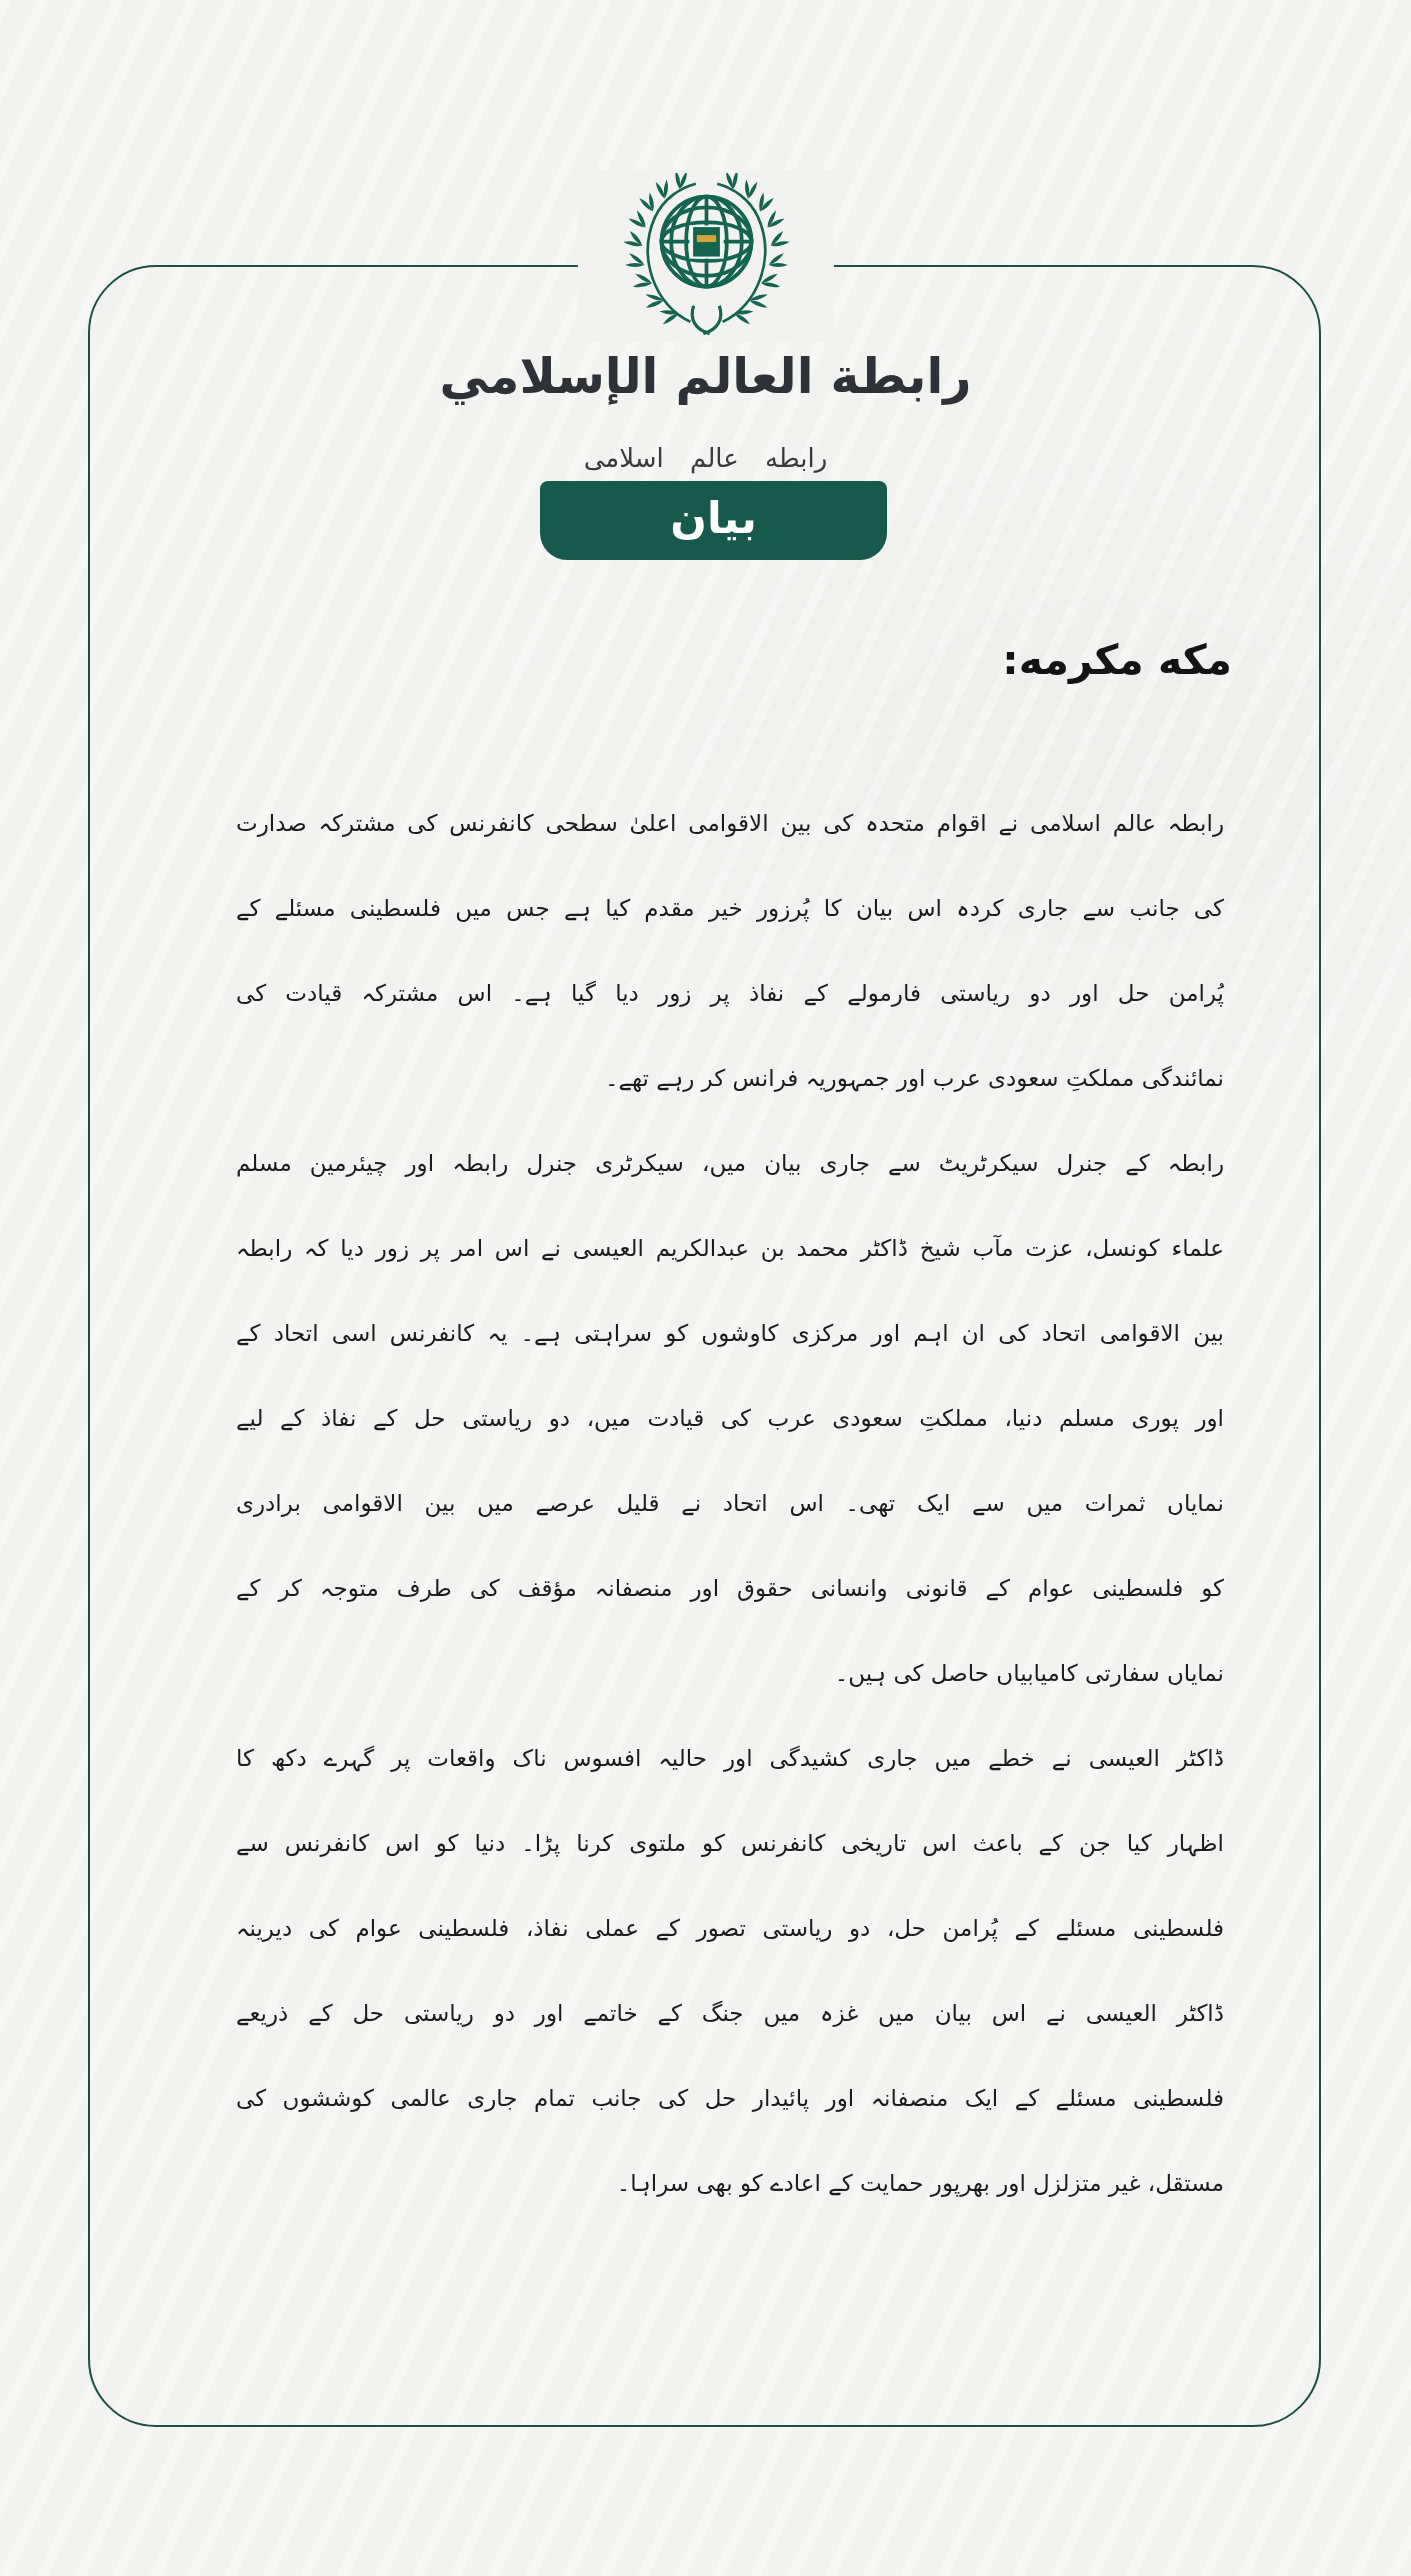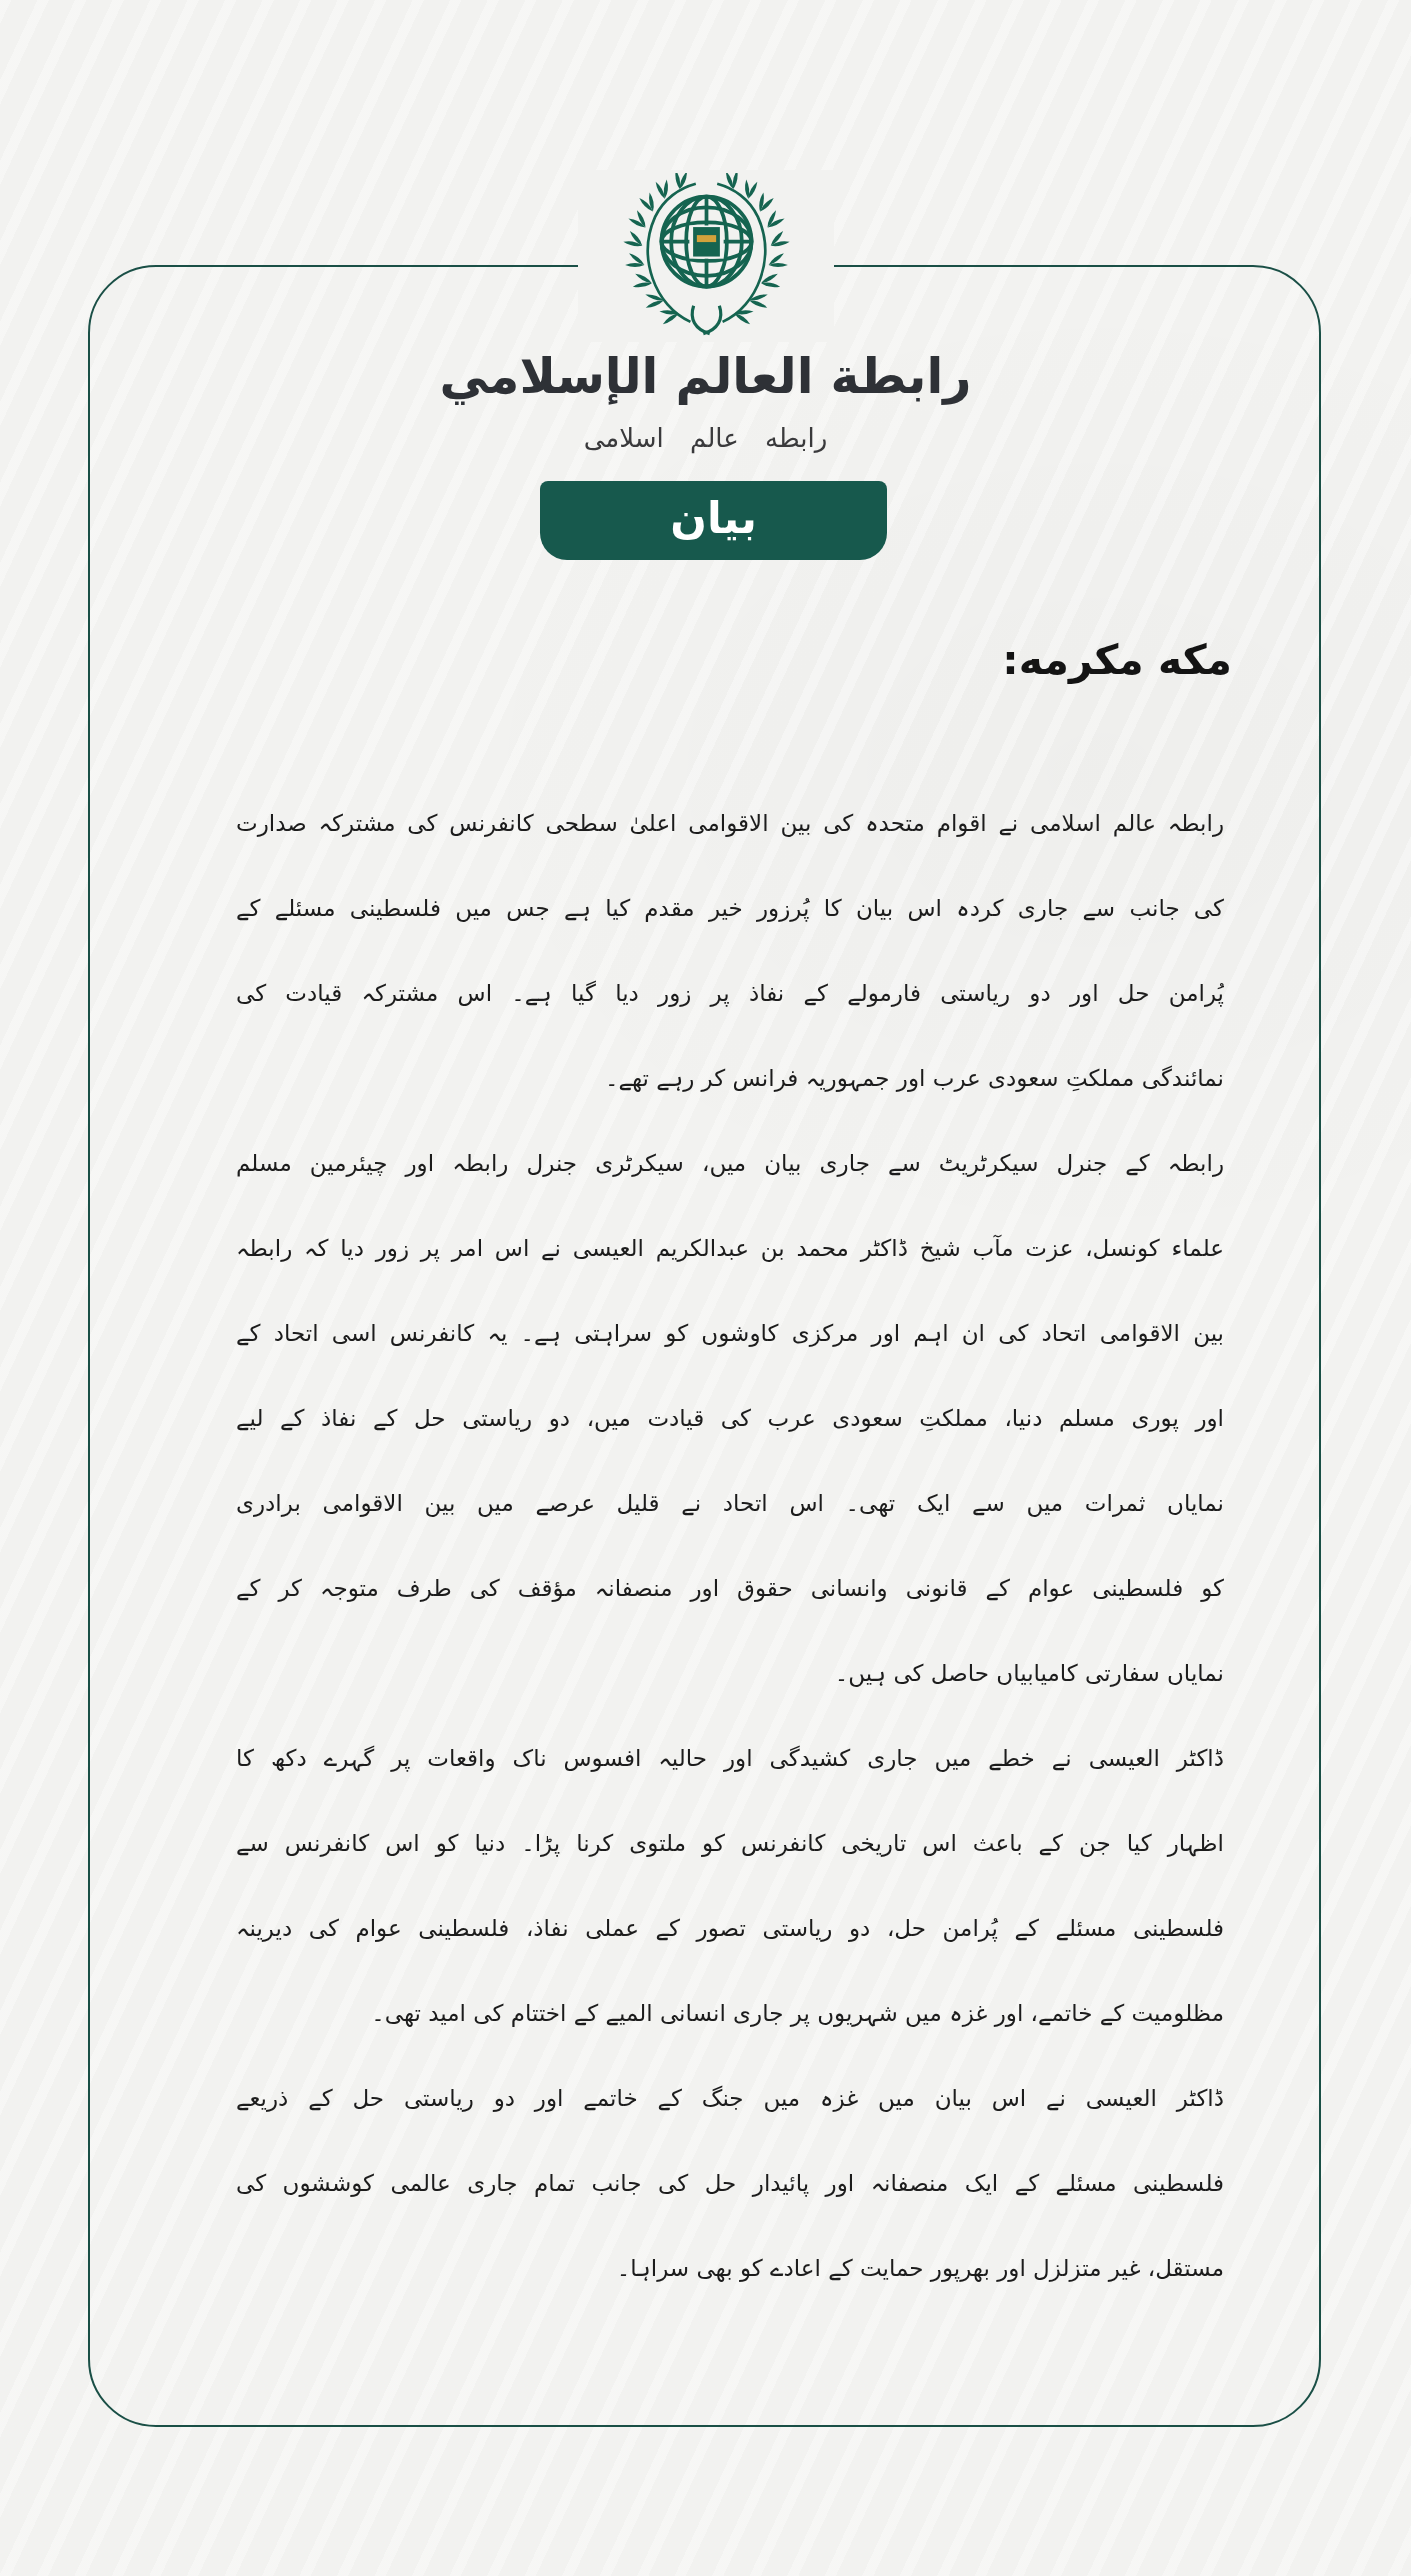--- a/index.html
+++ b/index.html
@@ -45,21 +45,21 @@
     position:absolute;
     left:0;top:348px;width:1411px;
     text-align:center;
     font-size:49px;font-weight:bold;
     color:var(--title-ink);
     letter-spacing:0.6px;
     direction:rtl;
   }
   .brand-subtitle{
     position:absolute;
-    left:0;top:423px;width:1411px;
+    left:0;top:443px;width:1411px;
     text-align:center;
     font-size:26px;
     color:#3a3a3c;
     word-spacing:18px;
     direction:rtl;
   }
   .banner{
     position:absolute;
     left:532px;top:481px;
     width:347px;height:79px;
@@ -197,20 +197,19 @@
       <div class="line" dir="rtl">رابطہ کے جنرل سیکرٹریٹ سے جاری بیان میں، سیکرٹری جنرل رابطہ اور چیئرمین مسلم</div>
       <div class="line" dir="rtl">علماء کونسل، عزت مآب شیخ ڈاکٹر محمد بن عبدالکریم العیسی نے اس امر پر زور دیا کہ رابطہ</div>
       <div class="line" dir="rtl">بین الاقوامی اتحاد کی ان اہم اور مرکزی کاوشوں کو سراہتی ہے۔ یہ کانفرنس اسی اتحاد کے</div>
       <div class="line" dir="rtl">اور پوری مسلم دنیا، مملکتِ سعودی عرب کی قیادت میں، دو ریاستی حل کے نفاذ کے لیے</div>
       <div class="line" dir="rtl">نمایاں ثمرات میں سے ایک تھی۔ اس اتحاد نے قلیل عرصے میں بین الاقوامی برادری</div>
       <div class="line" dir="rtl">کو فلسطینی عوام کے قانونی وانسانی حقوق اور منصفانہ مؤقف کی طرف متوجہ کر کے</div>
       <div class="line end" dir="rtl">نمایاں سفارتی کامیابیاں حاصل کی ہیں۔</div>
       <div class="line" dir="rtl">ڈاکٹر العیسی نے خطے میں جاری کشیدگی اور حالیہ افسوس ناک واقعات پر گہرے دکھ کا</div>
       <div class="line" dir="rtl">اظہار کیا جن کے باعث اس تاریخی کانفرنس کو ملتوی کرنا پڑا۔ دنیا کو اس کانفرنس سے</div>
       <div class="line" dir="rtl">فلسطینی مسئلے کے پُرامن حل، دو ریاستی تصور کے عملی نفاذ، فلسطینی عوام کی دیرینہ</div>
-      <div class="line end" dir="rtl">مظلومیت کے خاتمے، اور غزہ میں شہریوں پر جاری انسانی المیے کے اختتام کی امید تھی۔</div>
       <div class="line" dir="rtl">ڈاکٹر العیسی نے اس بیان میں غزہ میں جنگ کے خاتمے اور دو ریاستی حل کے ذریعے</div>
       <div class="line" dir="rtl">فلسطینی مسئلے کے ایک منصفانہ اور پائیدار حل کی جانب تمام جاری عالمی کوششوں کی</div>
       <div class="line end" dir="rtl">مستقل، غیر متزلزل اور بھرپور حمایت کے اعادے کو بھی سراہا۔</div>
     </div>
 
 </div>
 
 
 </body></html>

